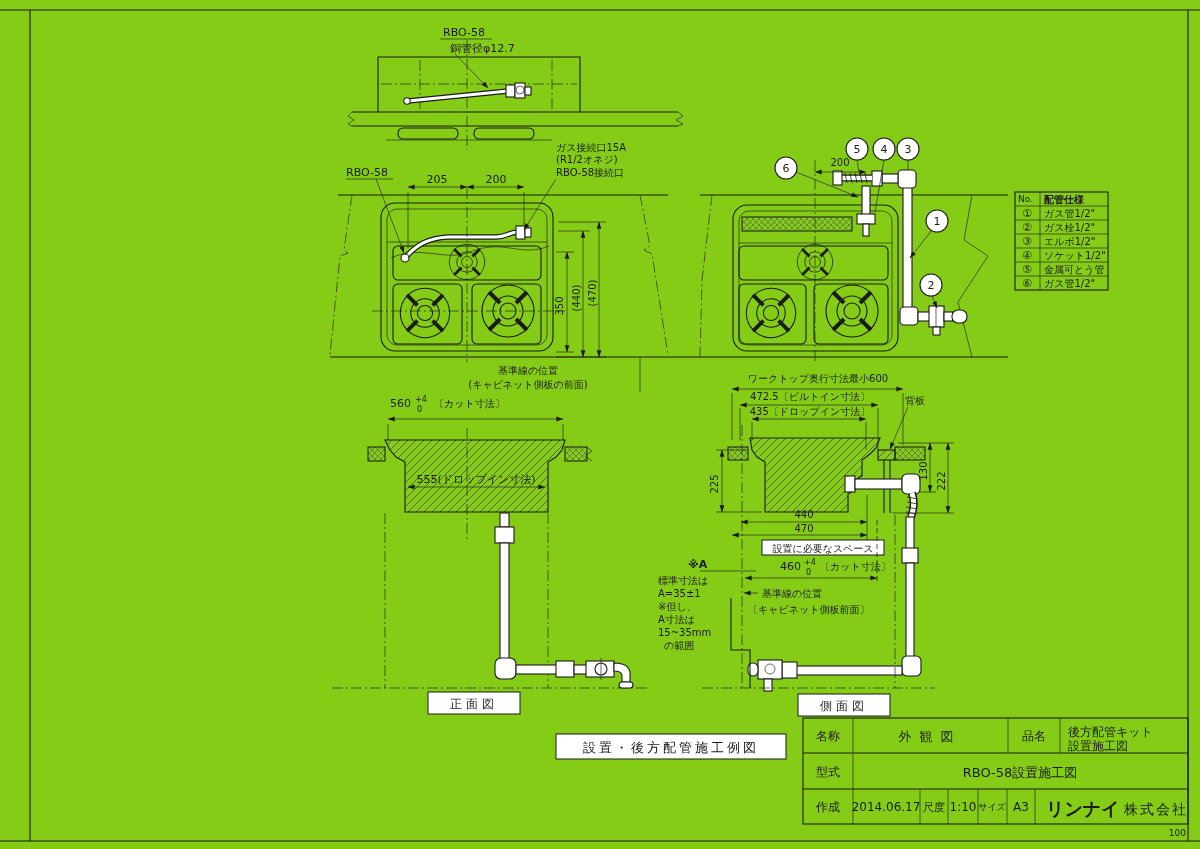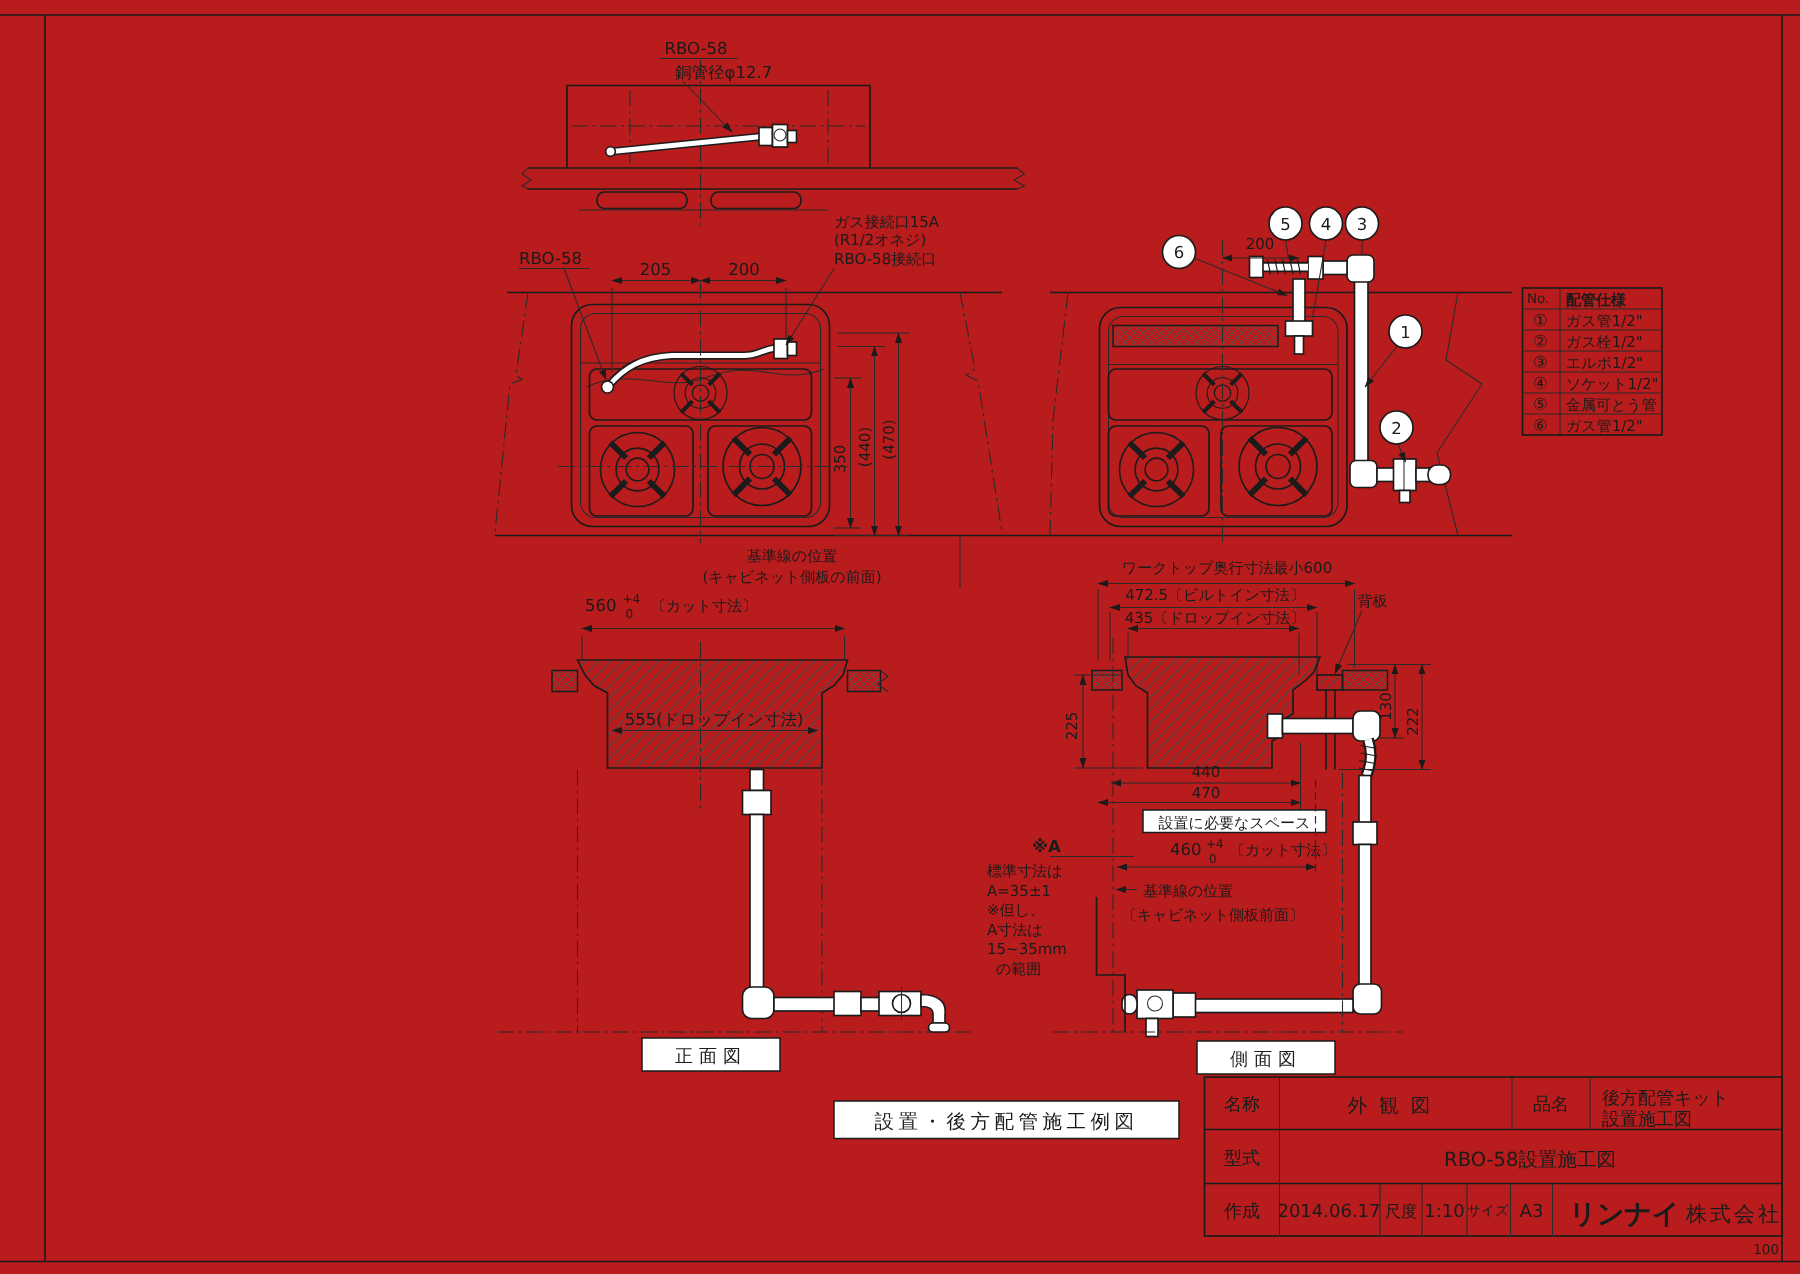--- a/index.html
+++ b/index.html
@@ -1,16 +1,16 @@
 <!DOCTYPE html>
 <html><head>
 <meta charset="utf-8">
 <style>
   html,body{margin:0;padding:0;background:#fff;}
-  .sheet{position:relative;width:1200px;height:849px;background:#b91c1c;
+  .sheet{position:relative;width:1200px;height:849px;background:#84cc16;
          font-family:"DejaVu Sans","Liberation Sans",sans-serif;}
   svg text{font-family:"DejaVu Sans","Liberation Sans",sans-serif;fill:#1b1b1b;}
   .ln{stroke:#1b1b1b;stroke-width:1.1;fill:none;}
   .thin{stroke:#2a2a2a;stroke-width:0.7;fill:none;}
   .cl{stroke:#2a2a2a;stroke-width:0.7;fill:none;stroke-dasharray:11 3 2 3;}
   .dash{stroke:#2a2a2a;stroke-width:0.8;fill:none;stroke-dasharray:5 3;}
   .pipe{stroke:#1b1b1b;stroke-width:1.1;fill:#fff;}
   .hat{fill:url(#hatch);stroke:#1b1b1b;stroke-width:1.1;}
   .grit{fill:url(#grit);stroke:#1b1b1b;stroke-width:1;}
   .boxlbl{fill:#fff;stroke:#1b1b1b;stroke-width:1;}

